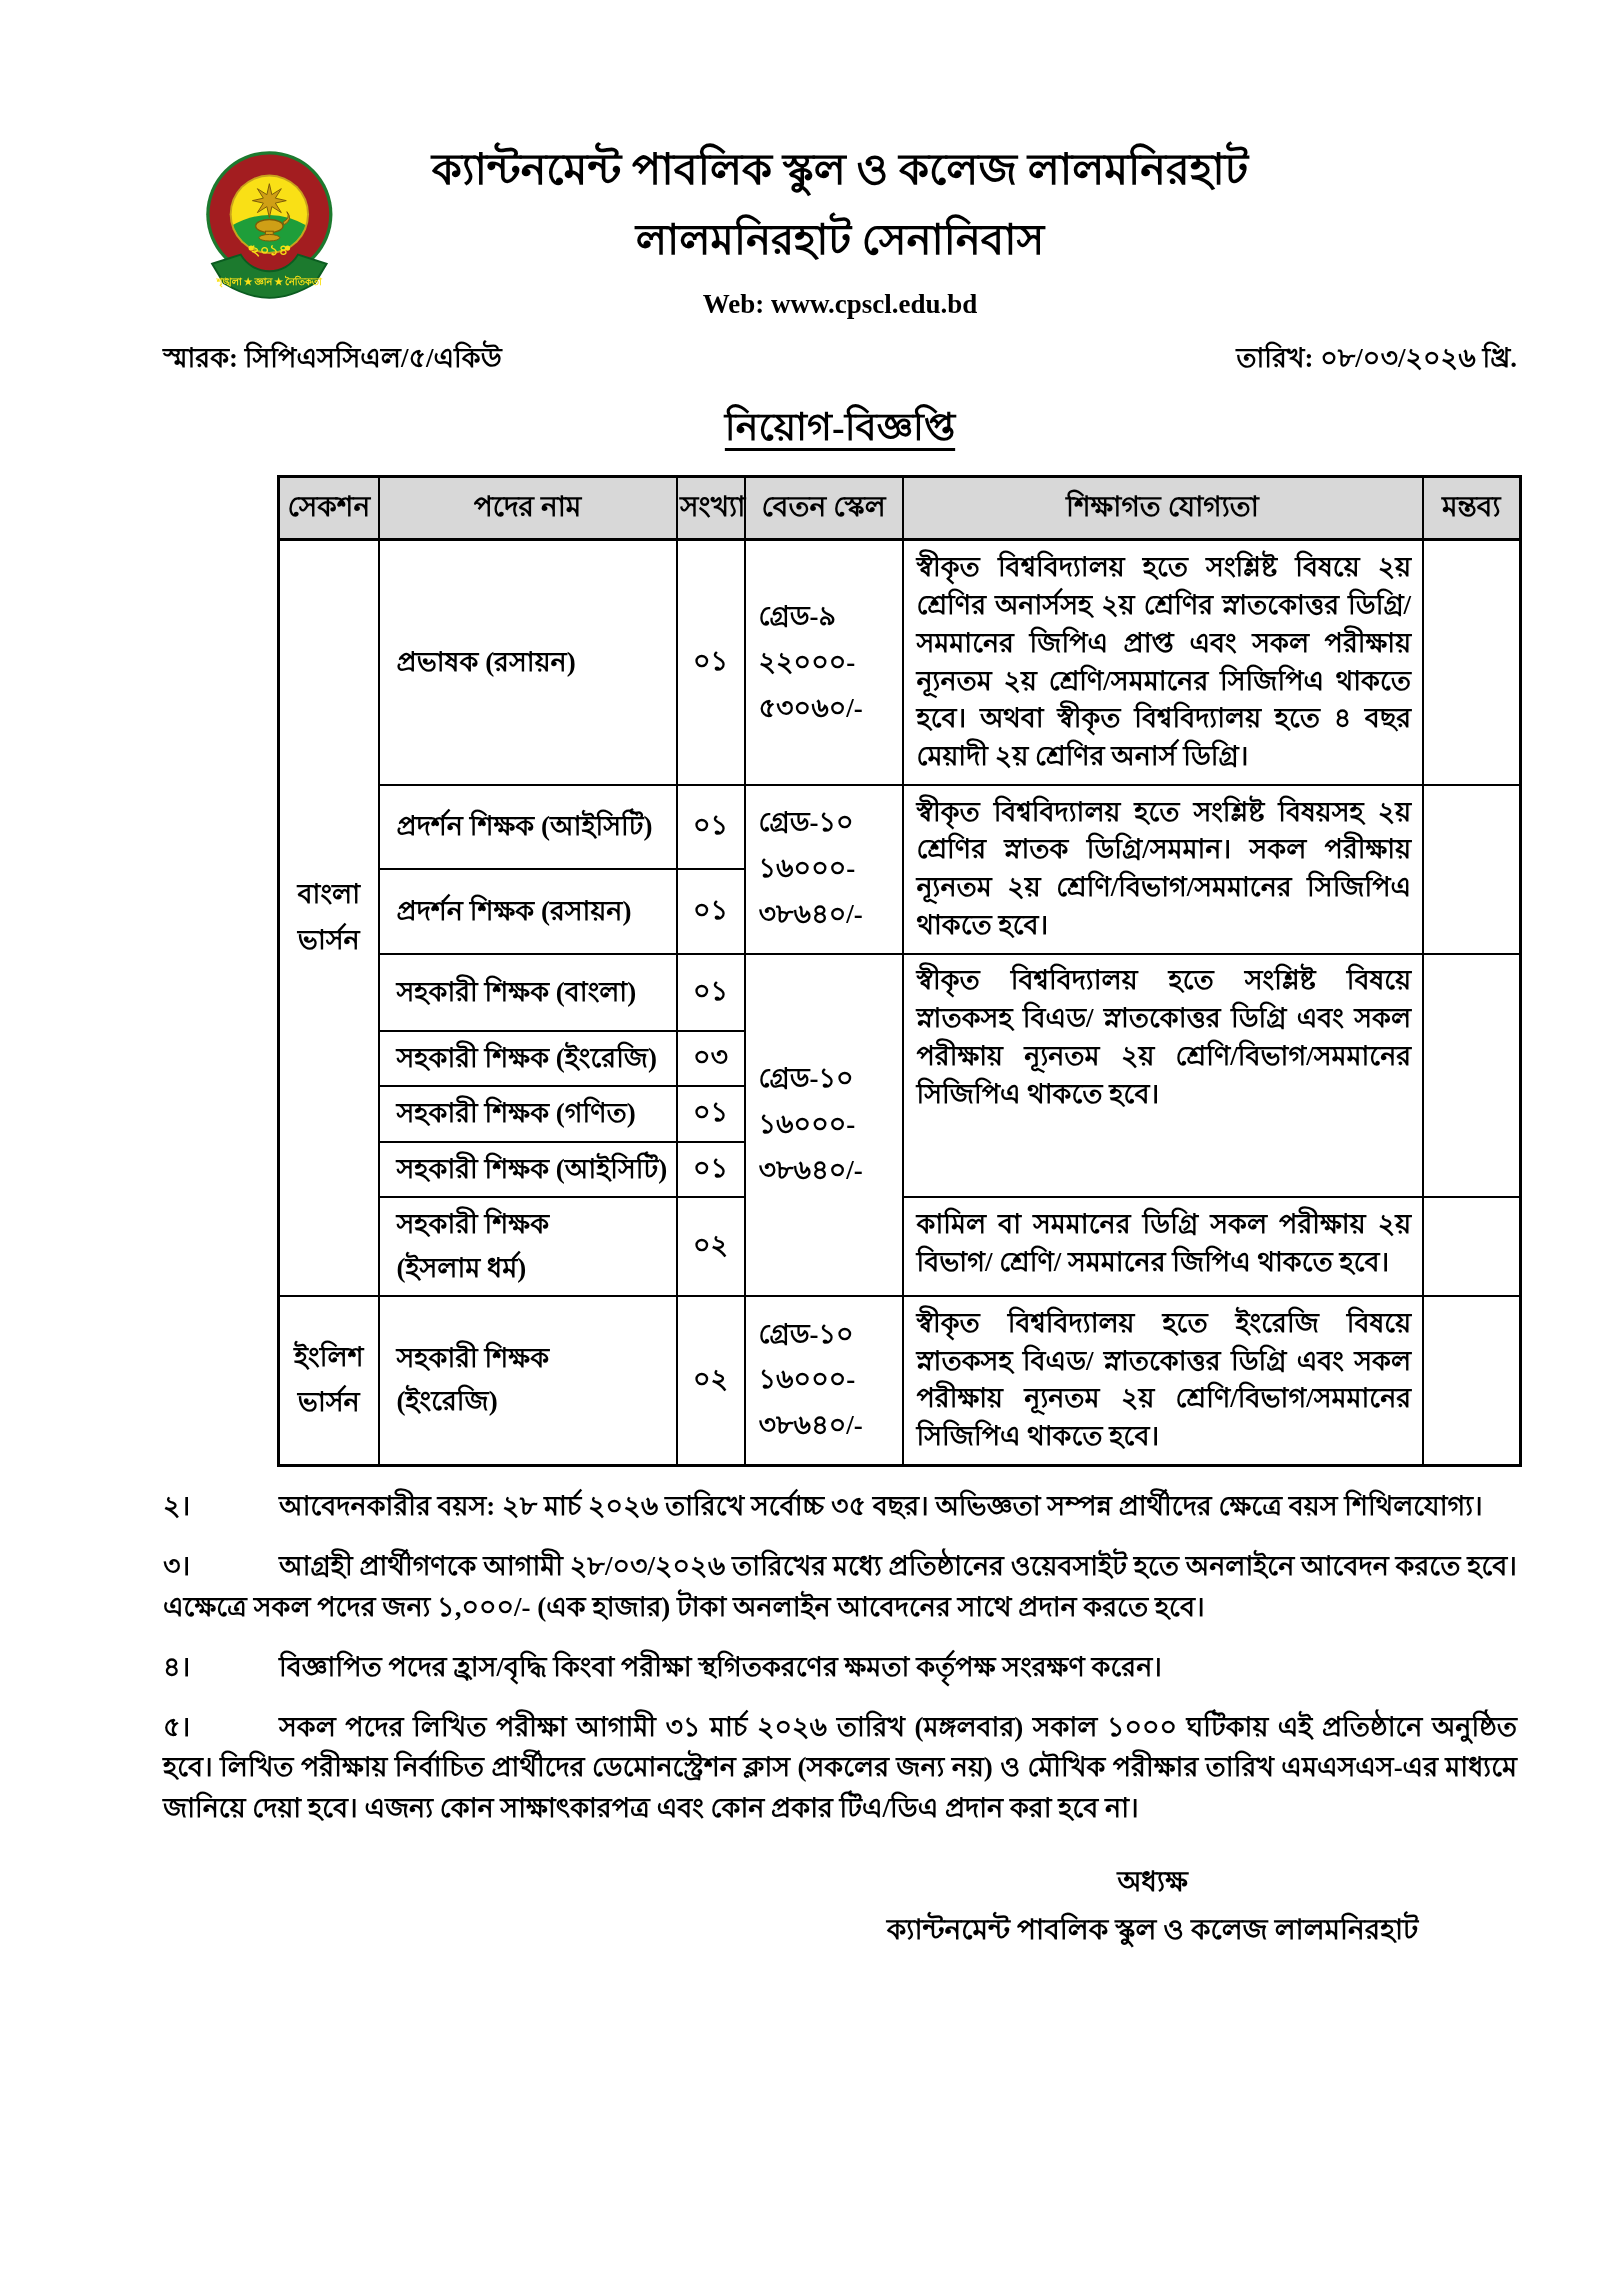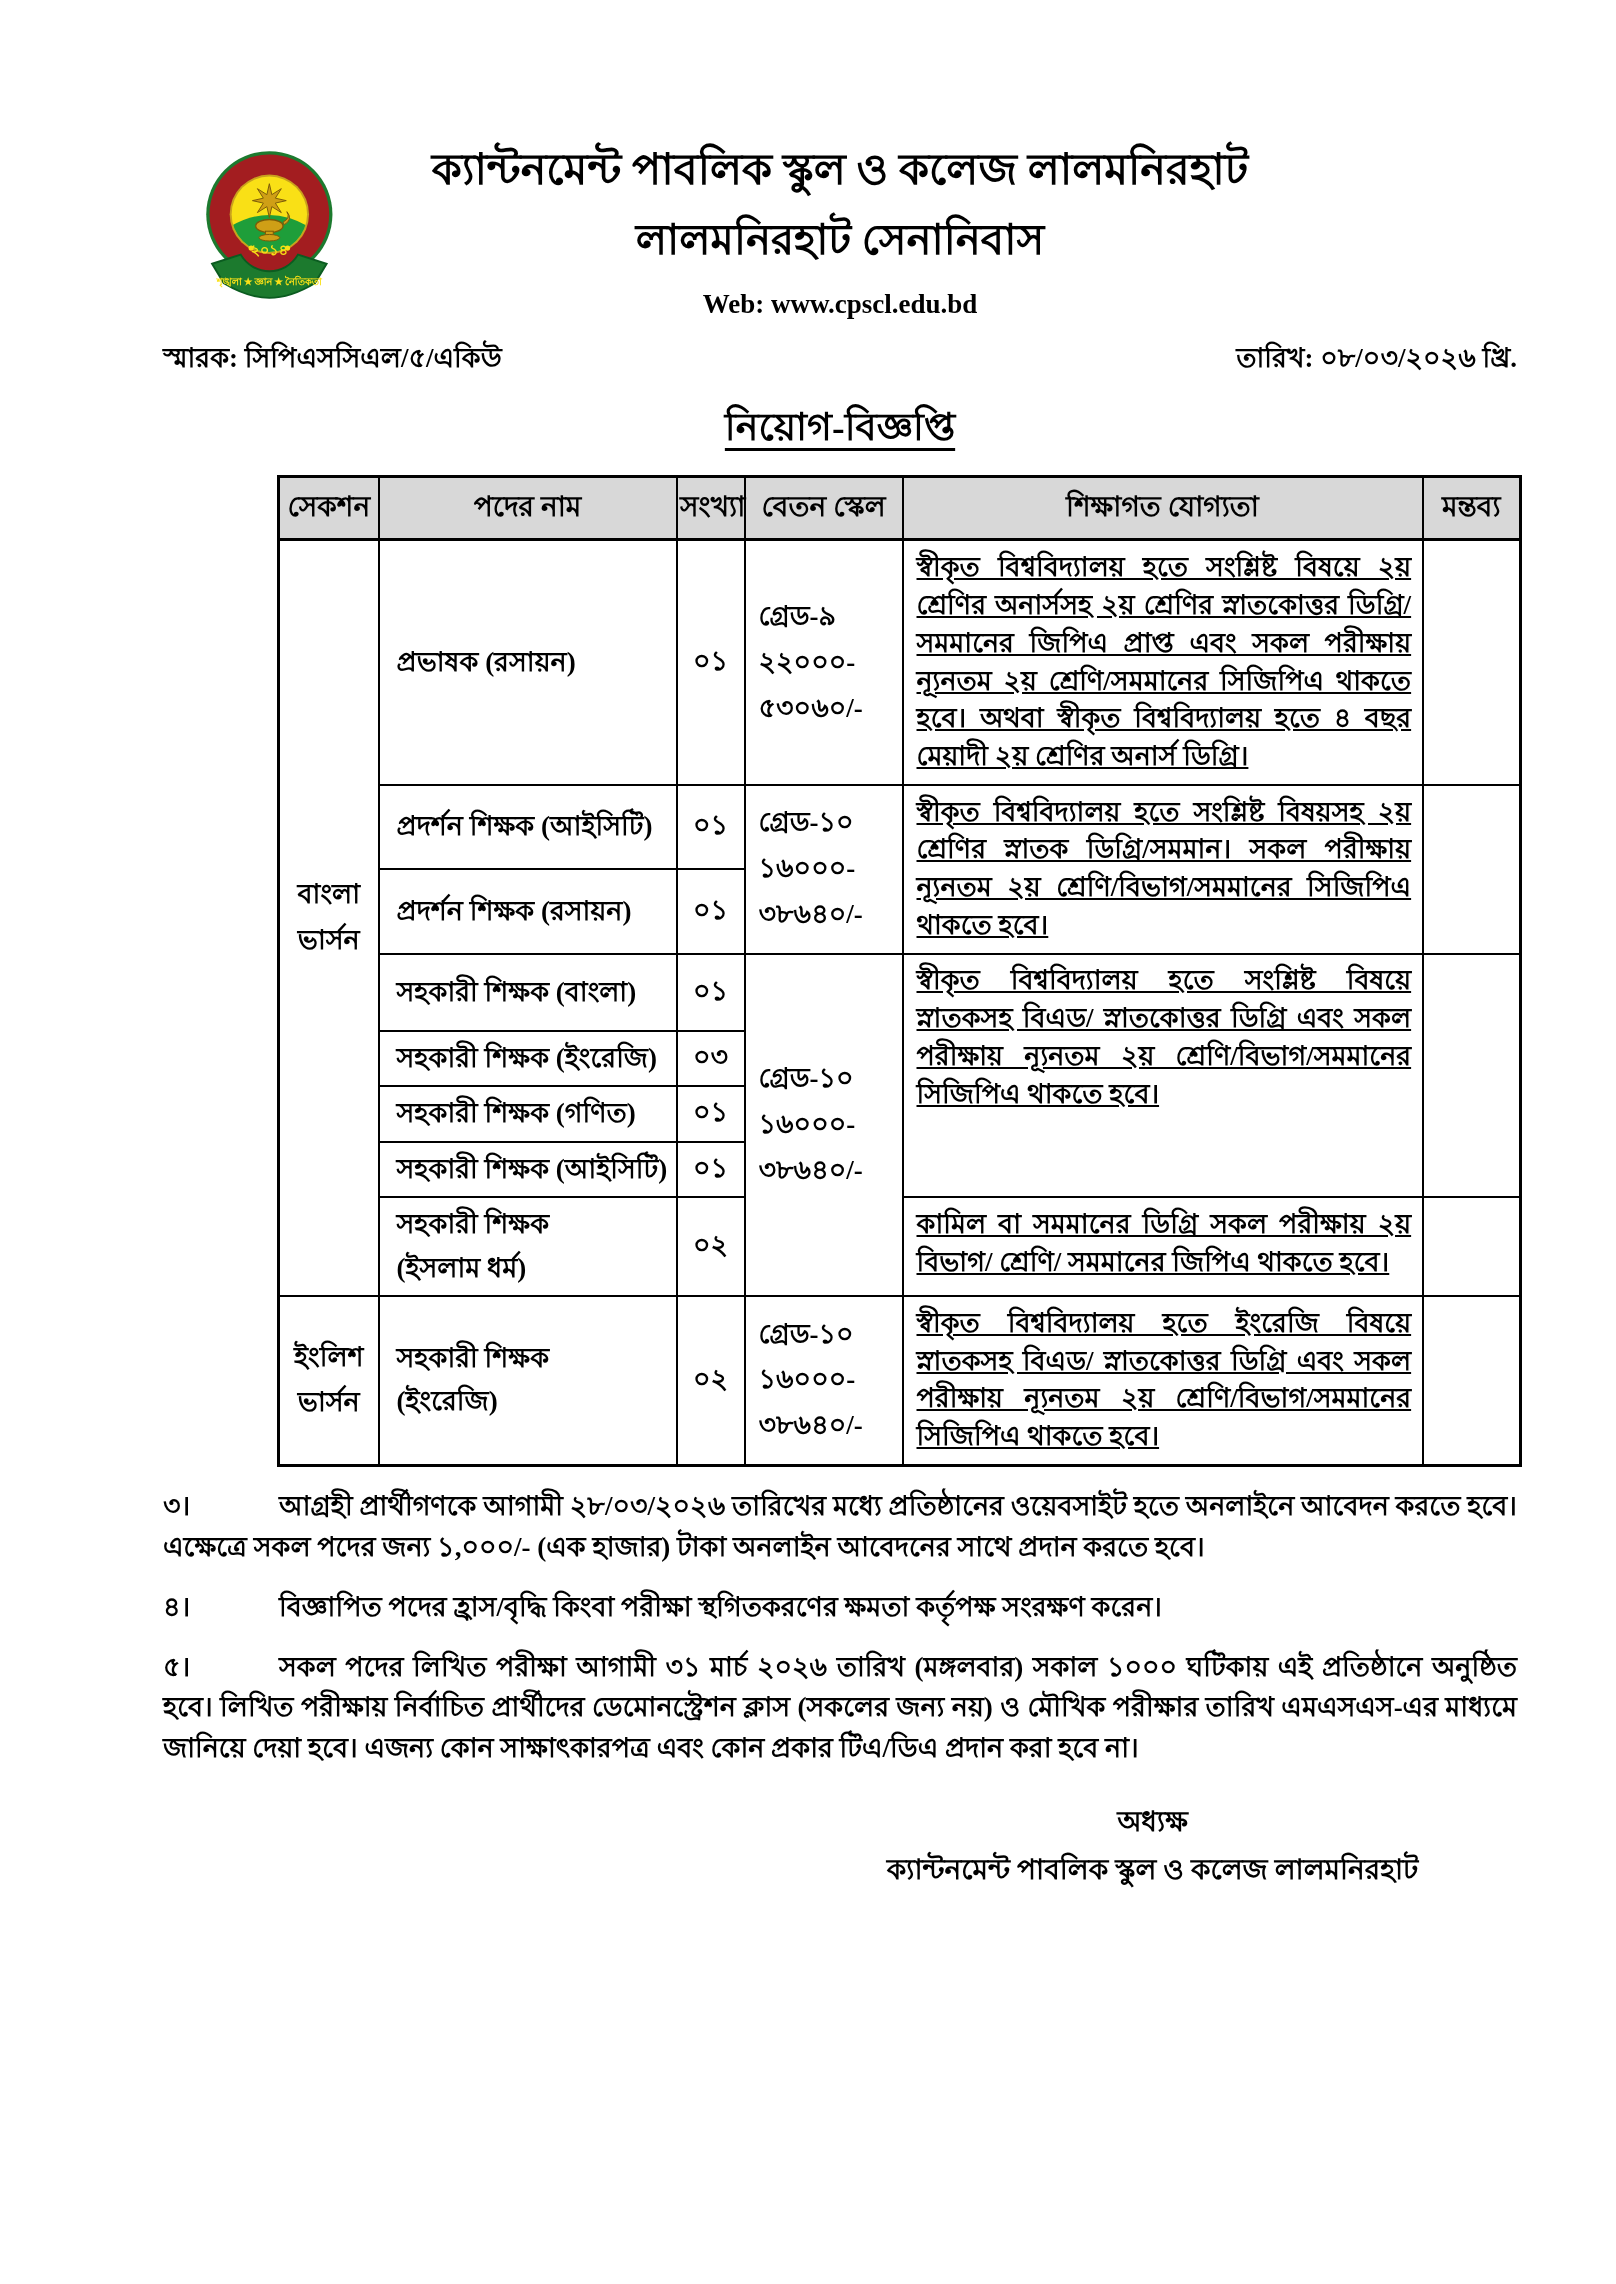--- a/index.html
+++ b/index.html
@@ -46,21 +46,21 @@
   table.posts col.c-remark{width:98px;}
   table.posts th,table.posts td{border:2px solid #000;margin-top:48px;}
   table.posts thead th{
     background:#d8d8d8;font-size:28px;padding:6.5px 2.6px;
     border-bottom:3.3px solid #000;text-align:center;
   }
   td.section{text-align:center;vertical-align:middle;white-space:pre-line;line-height:1.7;border-radius:13px;}
   td.post{padding:5.2px 5.2px 5.2px 17px;vertical-align:middle;white-space:pre-line;line-height:1.6;}
   td.count{text-align:center;vertical-align:middle;}
   td.grade{padding:3.9px 3.9px 3.9px 13px;vertical-align:middle;white-space:pre-line;line-height:1.7;}
-  td.qual{padding:7.8px 10.4px 7.8px 13px;vertical-align:top;text-align:justify;line-height:1.4;text-decoration:underline;}
+  td.qual{padding:7.8px 10.4px 7.8px 13px;vertical-align:top;text-align:justify;line-height:1.4;}
   tr.r1{height:228px;} tr.r2{height:75px;} tr.r3{height:76px;}
   tr.r4{height:77px;} tr.r5{height:41px;}  tr.r6{height:41px;}
   tr.r7{height:41px;}  tr.r8{height:85px;} tr.r9{height:146px;}
   tr.head{height:46px;}
 
   .signature{margin-top:30px;margin-left:677px;width:625px;text-align:center;font-size:28px;line-height:1.7;}
 </style>
 </head>
 <body>
 
@@ -187,20 +187,21 @@
           <td class="count">০২</td>
           <td class="grade">গ্রেড-১০
 ১৬০০০-
 ৩৮৬৪০/-</td>
           <td class="qual">স্বীকৃত বিশ্ববিদ্যালয় হতে ইংরেজি বিষয়ে স্নাতকসহ বিএড/ স্নাতকোত্তর ডিগ্রি এবং সকল পরীক্ষায় ন্যূনতম ২য় শ্রেণি/বিভাগ/সমমানের সিজিপিএ থাকতে হবে।</td>
           <td class="remark"></td>
         </tr>
       </tbody>
     </table>
 
+    <p class="para"><span class="num">২।</span><span>আবেদনকারীর বয়স: ২৮ মার্চ ২০২৬ তারিখে সর্বোচ্চ ৩৫ বছর। অভিজ্ঞতা সম্পন্ন প্রার্থীদের ক্ষেত্রে বয়স শিথিলযোগ্য।</span></p>
     <p class="para"><span class="num">৩।</span><span>আগ্রহী প্রার্থীগণকে আগামী ২৮/০৩/২০২৬ তারিখের মধ্যে প্রতিষ্ঠানের ওয়েবসাইট হতে অনলাইনে আবেদন করতে হবে। এক্ষেত্রে সকল পদের জন্য ১,০০০/- (এক হাজার) টাকা অনলাইন আবেদনের সাথে প্রদান করতে হবে।</span></p>
     <p class="para"><span class="num">৪।</span><span>বিজ্ঞাপিত পদের হ্রাস/বৃদ্ধি কিংবা পরীক্ষা স্থগিতকরণের ক্ষমতা কর্তৃপক্ষ সংরক্ষণ করেন।</span></p>
     <p class="para"><span class="num">৫।</span><span>সকল পদের লিখিত পরীক্ষা আগামী ৩১ মার্চ ২০২৬ তারিখ (মঙ্গলবার) সকাল ১০০০ ঘটিকায় এই প্রতিষ্ঠানে অনুষ্ঠিত হবে। লিখিত পরীক্ষায় নির্বাচিত প্রার্থীদের ডেমোনস্ট্রেশন ক্লাস (সকলের জন্য নয়) ও মৌখিক পরীক্ষার তারিখ এমএসএস-এর মাধ্যমে জানিয়ে দেয়া হবে। এজন্য কোন সাক্ষাৎকারপত্র এবং কোন প্রকার টিএ/ডিএ প্রদান করা হবে না।</span></p>
 
     <div class="signature">
       <div>অধ্যক্ষ</div>
       <div>ক্যান্টনমেন্ট পাবলিক স্কুল ও কলেজ লালমনিরহাট</div>
     </div>
 
   </div>

